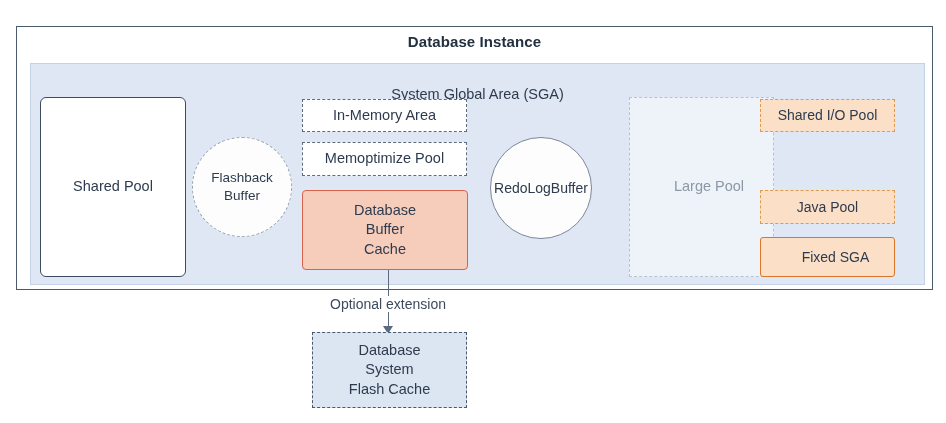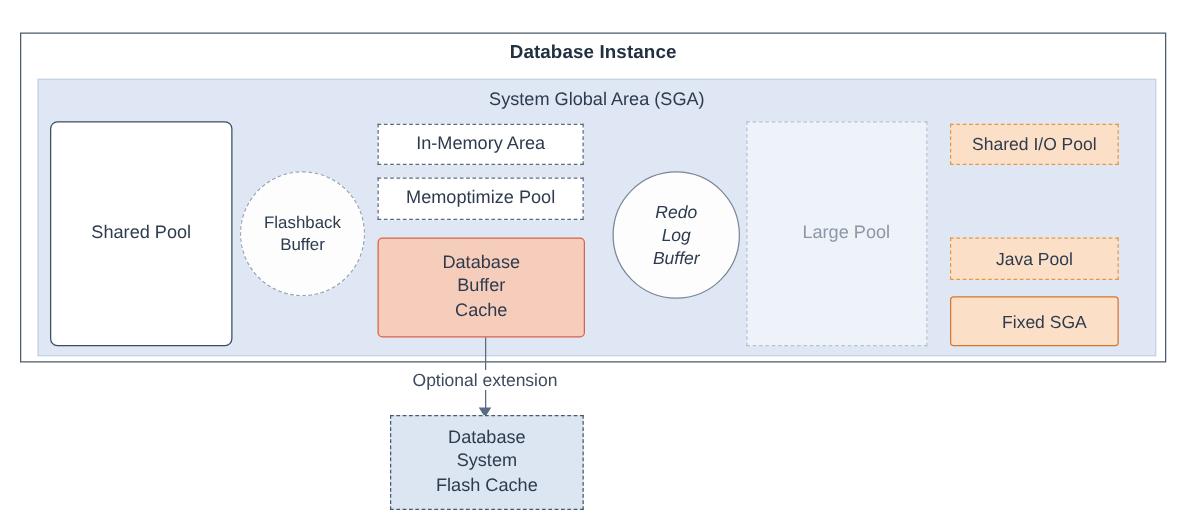--- a/index.html
+++ b/index.html
@@ -53,21 +53,21 @@
     top: 63px;
     width: 895px;
     height: 222px;
     background: #dee7f3;
     border: 1px solid #c3d2e6;
     box-sizing: border-box;
   }
   .sga-title {
     position: absolute;
     left: 30px;
-    top: 72px;
+    top: 86px;
     width: 895px;
     text-align: center;
     font-size: 14.5px;
     color: #2e3b4e;
   }
 
   
   .node {
     position: absolute;
     box-sizing: border-box;
@@ -144,27 +144,26 @@
   .redo-log-buffer {
     left: 490px;
     top: 137px;
     width: 102px;
     height: 102px;
     background: #fdfdfd;
     border: 1.2px solid #7b8799;
     border-radius: 50%;
     font-size: 14px;
     color: #2e3b4e;
-    flex-direction: column;
-    font-style: italic;
+    flex-direction: row;
   }
 
   
   .large-pool {
-    left: 597px;
+    left: 629px;
     top: 97px;
     width: 145px;
     height: 180px;
     background: #eef3fa;
     border: 1.3px dashed #b6c2d2;
     font-size: 14.5px;
     color: #8c97a6;
     padding-left: 15px;
   }
 

